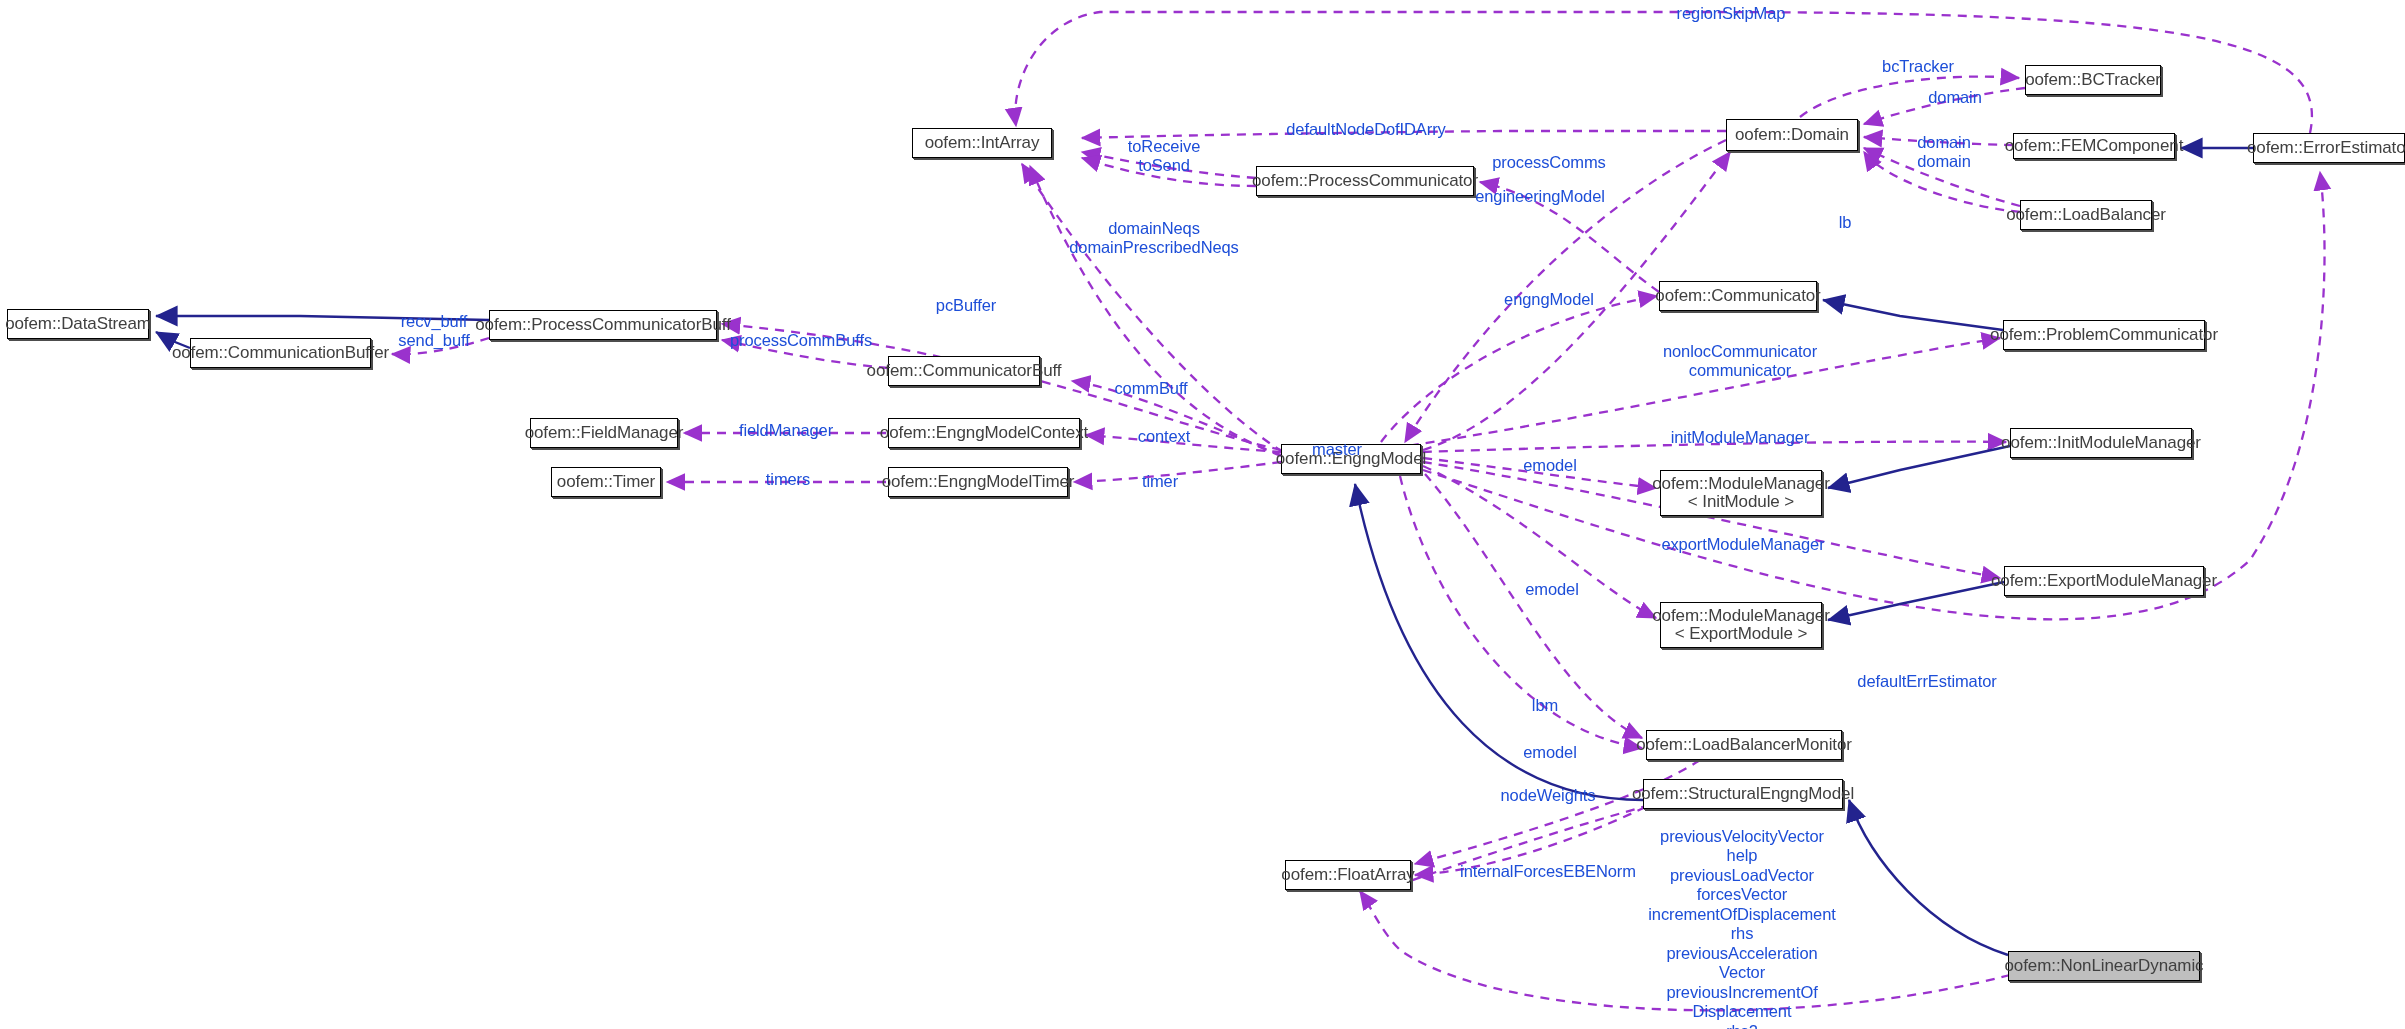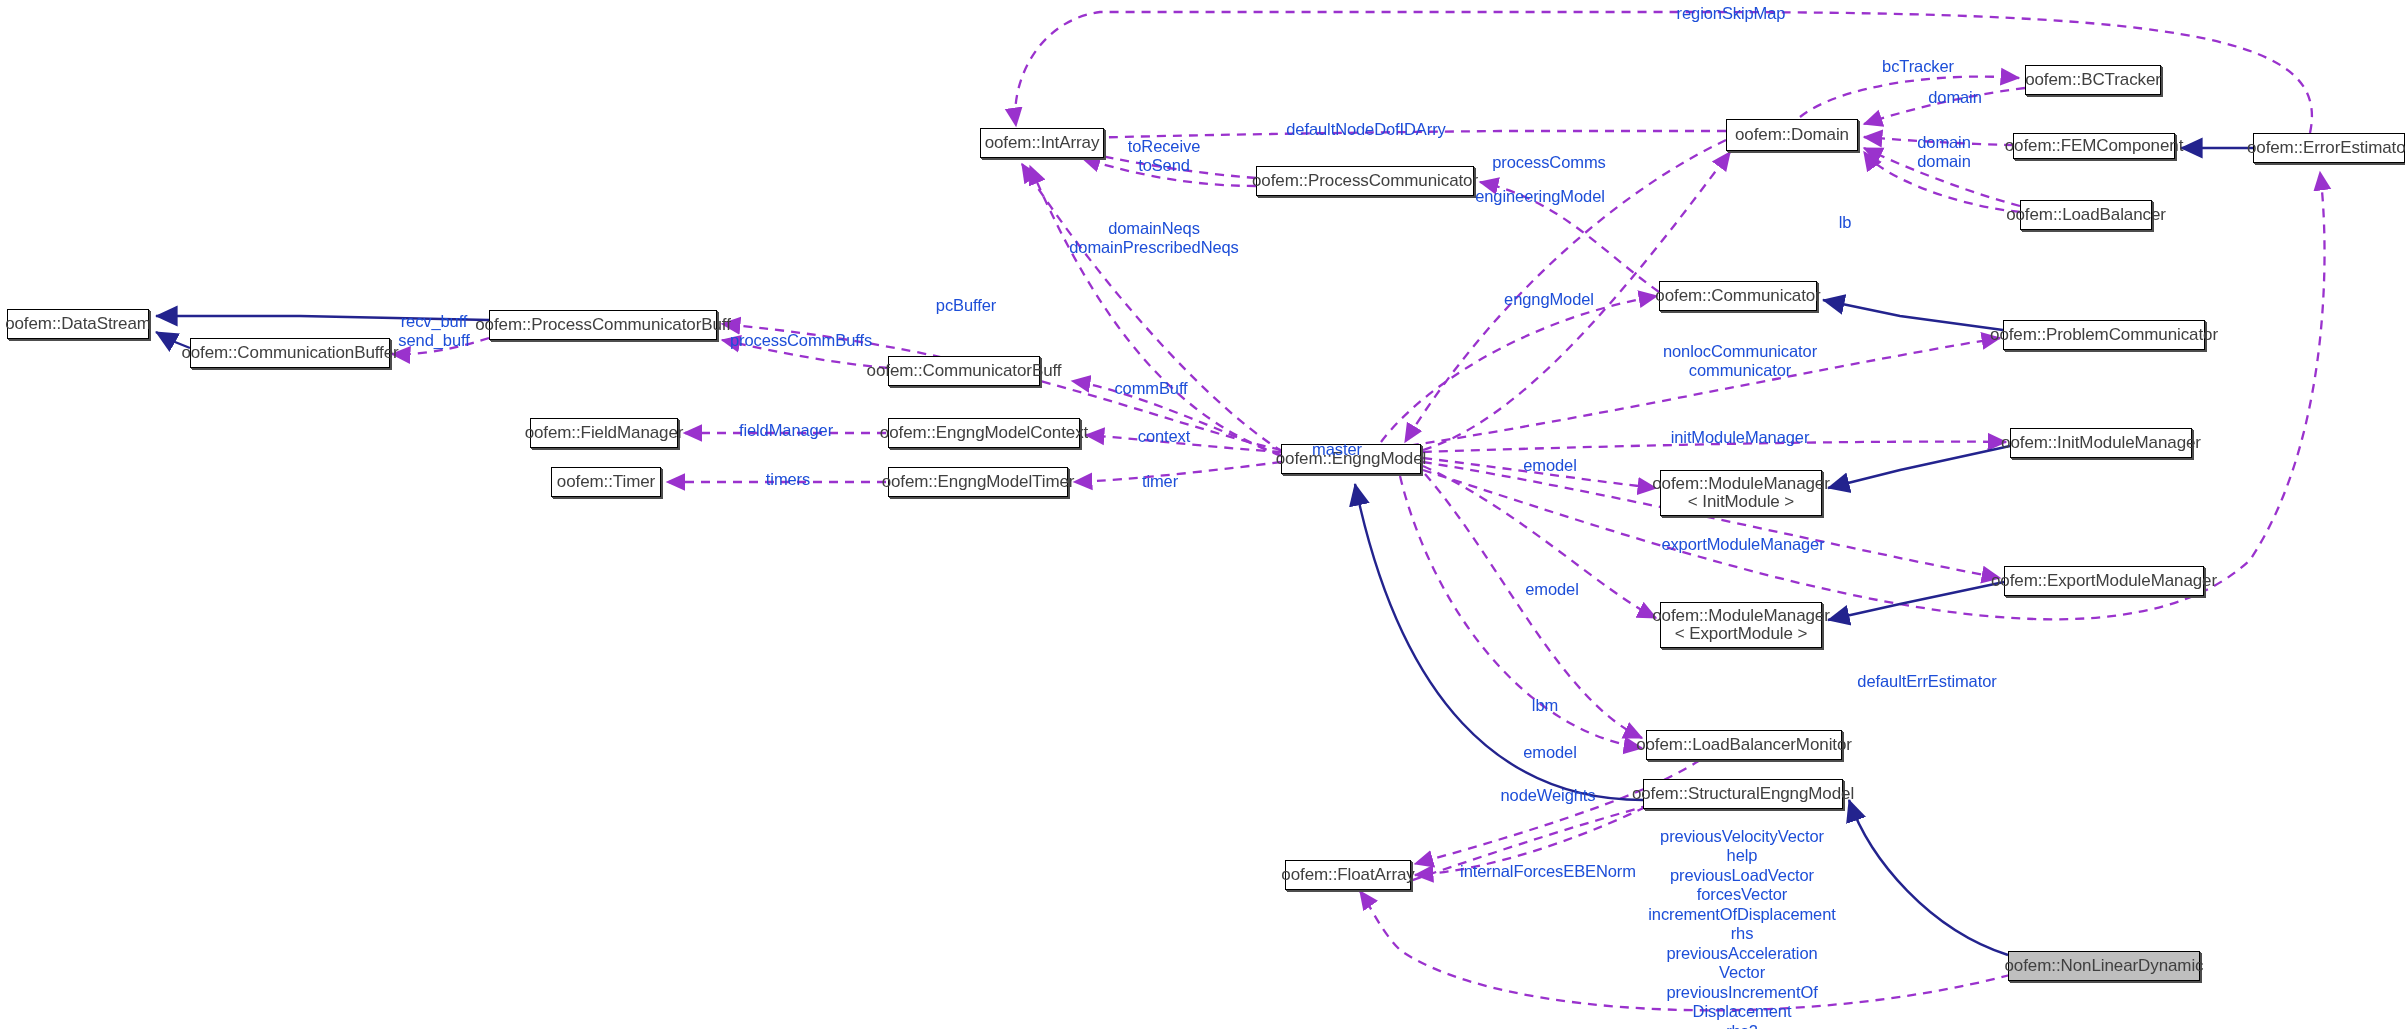--- a/index.html
+++ b/index.html
@@ -150,28 +150,28 @@
 
       <path d="M2004,582 L1900,604 L1828,620"></path>
 
       <path d="M2008,955 C1930,930 1870,860 1849,800"></path>
 
       <path d="M1643,800 C1500,800 1400,700 1355,484"></path>
     </g>
   </svg>
 
   <div class="node" style="left: 7px; top: 309px; width: 142px; height: 30px;">oofem::DataStream</div>
-  <div class="node" style="left: 190px; top: 338px; width: 200px; height: 30px;">oofem::CommunicationBuffer</div>
+  <div class="node" style="left: 190px; top: 338px; width: 181px; height: 30px;">oofem::CommunicationBuffer</div>
   <div class="node" style="left: 489px; top: 310px; width: 228px; height: 30px;">oofem::ProcessCommunicatorBuff</div>
   <div class="node" style="left: 888px; top: 356px; width: 152px; height: 30px;">oofem::CommunicatorBuff</div>
   <div class="node" style="left: 530px; top: 418px; width: 148px; height: 30px;">oofem::FieldManager</div>
   <div class="node" style="left: 888px; top: 418px; width: 192px; height: 30px;">oofem::EngngModelContext</div>
   <div class="node" style="left: 551px; top: 467px; width: 110px; height: 30px;">oofem::Timer</div>
   <div class="node" style="left: 888px; top: 467px; width: 180px; height: 30px;">oofem::EngngModelTimer</div>
-  <div class="node" style="left: 980px; top: 128px; width: 124px; height: 30px;">oofem::IntArray</div>
+  <div class="node" style="left: 912px; top: 128px; width: 140px; height: 30px;">oofem::IntArray</div>
   <div class="node" style="left: 1256px; top: 166px; width: 218px; height: 30px;">oofem::ProcessCommunicator</div>
   <div class="node" style="left: 1281px; top: 444px; width: 140px; height: 30px;">oofem::EngngModel</div>
   <div class="node" style="left: 1726px; top: 119px; width: 132px; height: 32px;">oofem::Domain</div>
   <div class="node" style="left: 2025px; top: 65px; width: 136px; height: 30px;">oofem::BCTracker</div>
   <div class="node" style="left: 2013px; top: 133px; width: 162px; height: 26px;">oofem::FEMComponent</div>
   <div class="node" style="left: 2020px; top: 200px; width: 132px; height: 30px;">oofem::LoadBalancer</div>
   <div class="node" style="left: 2253px; top: 133px; width: 152px; height: 30px;">oofem::ErrorEstimator</div>
   <div class="node" style="left: 1659px; top: 281px; width: 158px; height: 30px;">oofem::Communicator</div>
   <div class="node" style="left: 2003px; top: 320px; width: 202px; height: 30px;">oofem::ProblemCommunicator</div>
   <div class="node" style="left: 2010px; top: 428px; width: 182px; height: 30px;">oofem::InitModuleManager</div>

